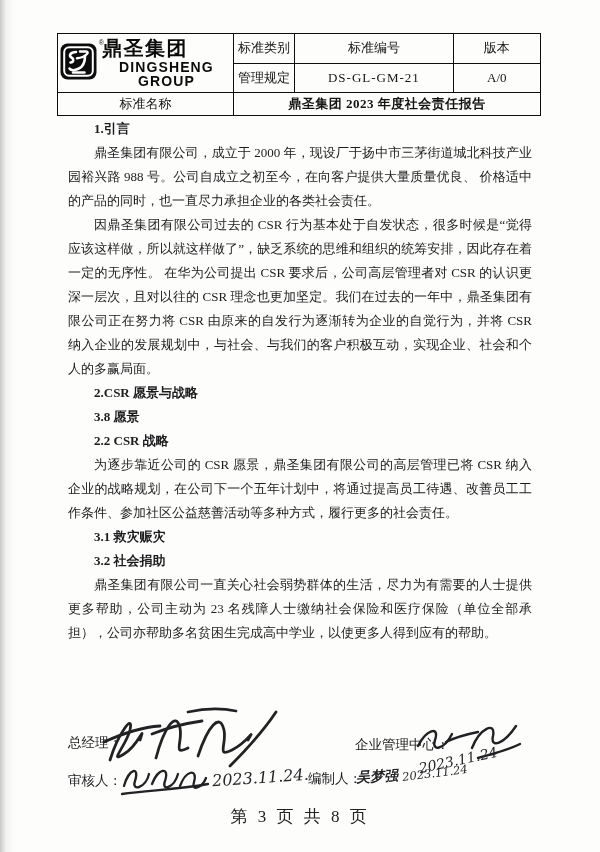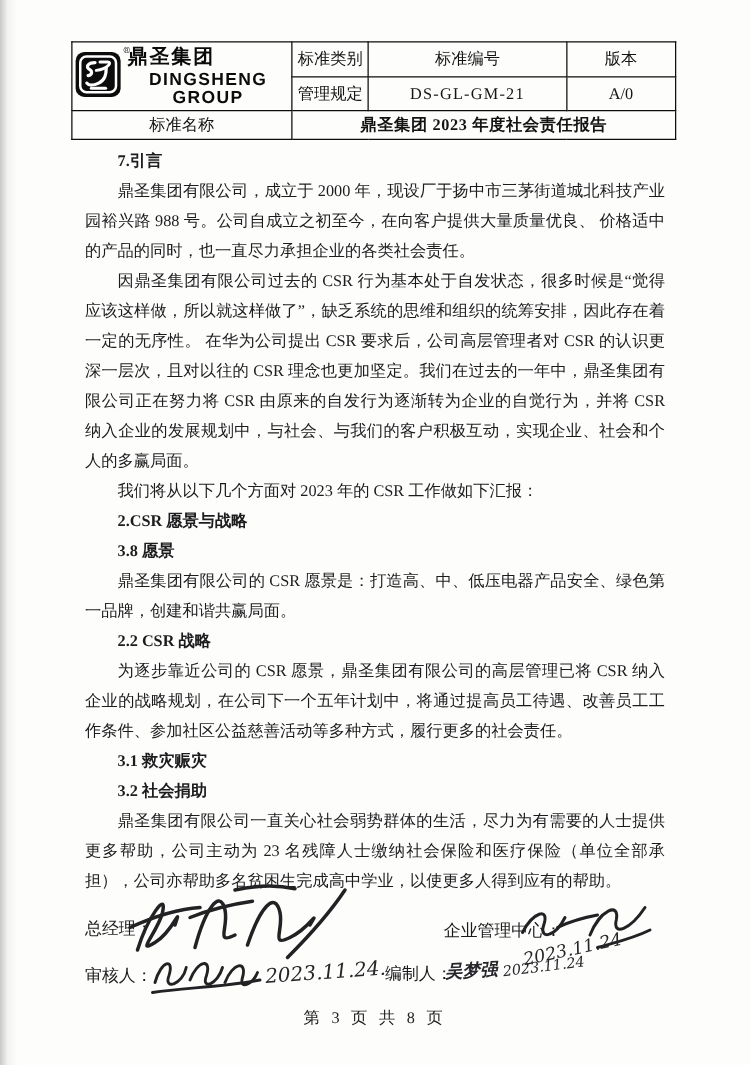--- a/index.html
+++ b/index.html
@@ -36,21 +36,21 @@
   .row-h { height: 27px; }
   .row-n { height: 23px; }
   .doc-title-cell { font-weight: bold; font-size: 13.5px; letter-spacing: 0.5px; margin-left: 20px; }
   .std-no { font-size: 13px; letter-spacing: 1px; }
 
   
   .logo-cell-inner { display: flex; align-items: center; justify-content: center; gap: 5px; padding: 4px 2px; }
   .logo-mark-wrap { position: relative; }
   .logo-reg { position: absolute; top: -4px; right: -7px; font-size: 7px; color: #111; font-family: "Liberation Sans", sans-serif; }
   .logo-text { display: flex; flex-direction: column; align-items: flex-start; line-height: 1; }
-  .logo-cn { font-size: 16px; font-weight: bold; letter-spacing: 1.5px; color: #0b0b0b;
+  .logo-cn { font-size: 20px; font-weight: bold; letter-spacing: 1.5px; color: #0b0b0b;
              font-family: "Liberation Serif", serif; }
   .logo-en { font-size: 14px; font-weight: bold; letter-spacing: 1.1px; color: #0b0b0b;
              font-family: "Liberation Sans", sans-serif; margin-top: 2px; }
 
   
   .doc-body {
     position: absolute; left: 68px; top: 117px;
     width: 464px;
     font-size: 13px; line-height: 24px;
     color: #1c1c1e;
@@ -67,21 +67,21 @@
     position: absolute;
     font-family: "DejaVu Serif", serif;
     font-style: italic;
     color: #26262a;
     white-space: nowrap;
   }
 
   
   .page-footer {
     position: absolute; left: 0; right: 0; top: 805px;
-    text-align: center; font-size: 13px; letter-spacing: 3px; color: #222;
+    text-align: center; font-size: 17px; letter-spacing: 3px; color: #222;
   }
 </style>
 </head>
 <body>
 
 <div class="page">
 
   <table class="hdr-table">
     <tbody>
         <tr class="row-h">
@@ -114,27 +114,25 @@
       <td class="c4">A/0</td>
     </tr>
     <tr class="row-n">
       <td class="c1">标准名称</td>
       <td colspan="3" class="doc-title-cell">鼎圣集团 2023 年度社会责任报告</td>
     </tr>
   </tbody>
     </table>
 
   <div class="doc-body">
-      <p class="blk heading">7.引言</p>
+      <p class="blk heading">1.引言</p>
       <p class="blk">鼎圣集团有限公司，成立于 2000 年，现设厂于扬中市三茅街道城北科技产业园裕兴路 988 号。公司自成立之初至今，在向客户提供大量质量优良、 价格适中的产品的同时，也一直尽力承担企业的各类社会责任。</p>
       <p class="blk">因鼎圣集团有限公司过去的 CSR 行为基本处于自发状态，很多时候是“觉得应该这样做，所以就这样做了”，缺乏系统的思维和组织的统筹安排，因此存在着一定的无序性。 在华为公司提出 CSR 要求后，公司高层管理者对 CSR 的认识更深一层次，且对以往的 CSR 理念也更加坚定。我们在过去的一年中，鼎圣集团有限公司正在努力将 CSR 由原来的自发行为逐渐转为企业的自觉行为，并将 CSR 纳入企业的发展规划中，与社会、与我们的客户积极互动，实现企业、社会和个人的多赢局面。</p>
-      <p class="blk">我们将从以下几个方面对 2023 年的 CSR 工作做如下汇报：</p>
       <p class="blk heading">2.CSR 愿景与战略</p>
       <p class="blk heading">3.8 愿景</p>
-      <p class="blk">鼎圣集团有限公司的 CSR 愿景是：打造高、中、低压电器产品安全、绿色第一品牌，创建和谐共赢局面。</p>
       <p class="blk heading">2.2 CSR 战略</p>
       <p class="blk">为逐步靠近公司的 CSR 愿景，鼎圣集团有限公司的高层管理已将 CSR 纳入企业的战略规划，在公司下一个五年计划中，将通过提高员工待遇、改善员工工作条件、参加社区公益慈善活动等多种方式，履行更多的社会责任。</p>
       <p class="blk heading">3.1 救灾赈灾</p>
       <p class="blk heading">3.2 社会捐助</p>
       <p class="blk">鼎圣集团有限公司一直关心社会弱势群体的生活，尽力为有需要的人士提供更多帮助，公司主动为 23 名残障人士缴纳社会保险和医疗保险（单位全部承担），公司亦帮助多名贫困生完成高中学业，以使更多人得到应有的帮助。</p>
     </div>
 
   <div class="sig-layer">
 
     <span class="sig-label" style="left:68px; top:734px;">总经理：</span>

